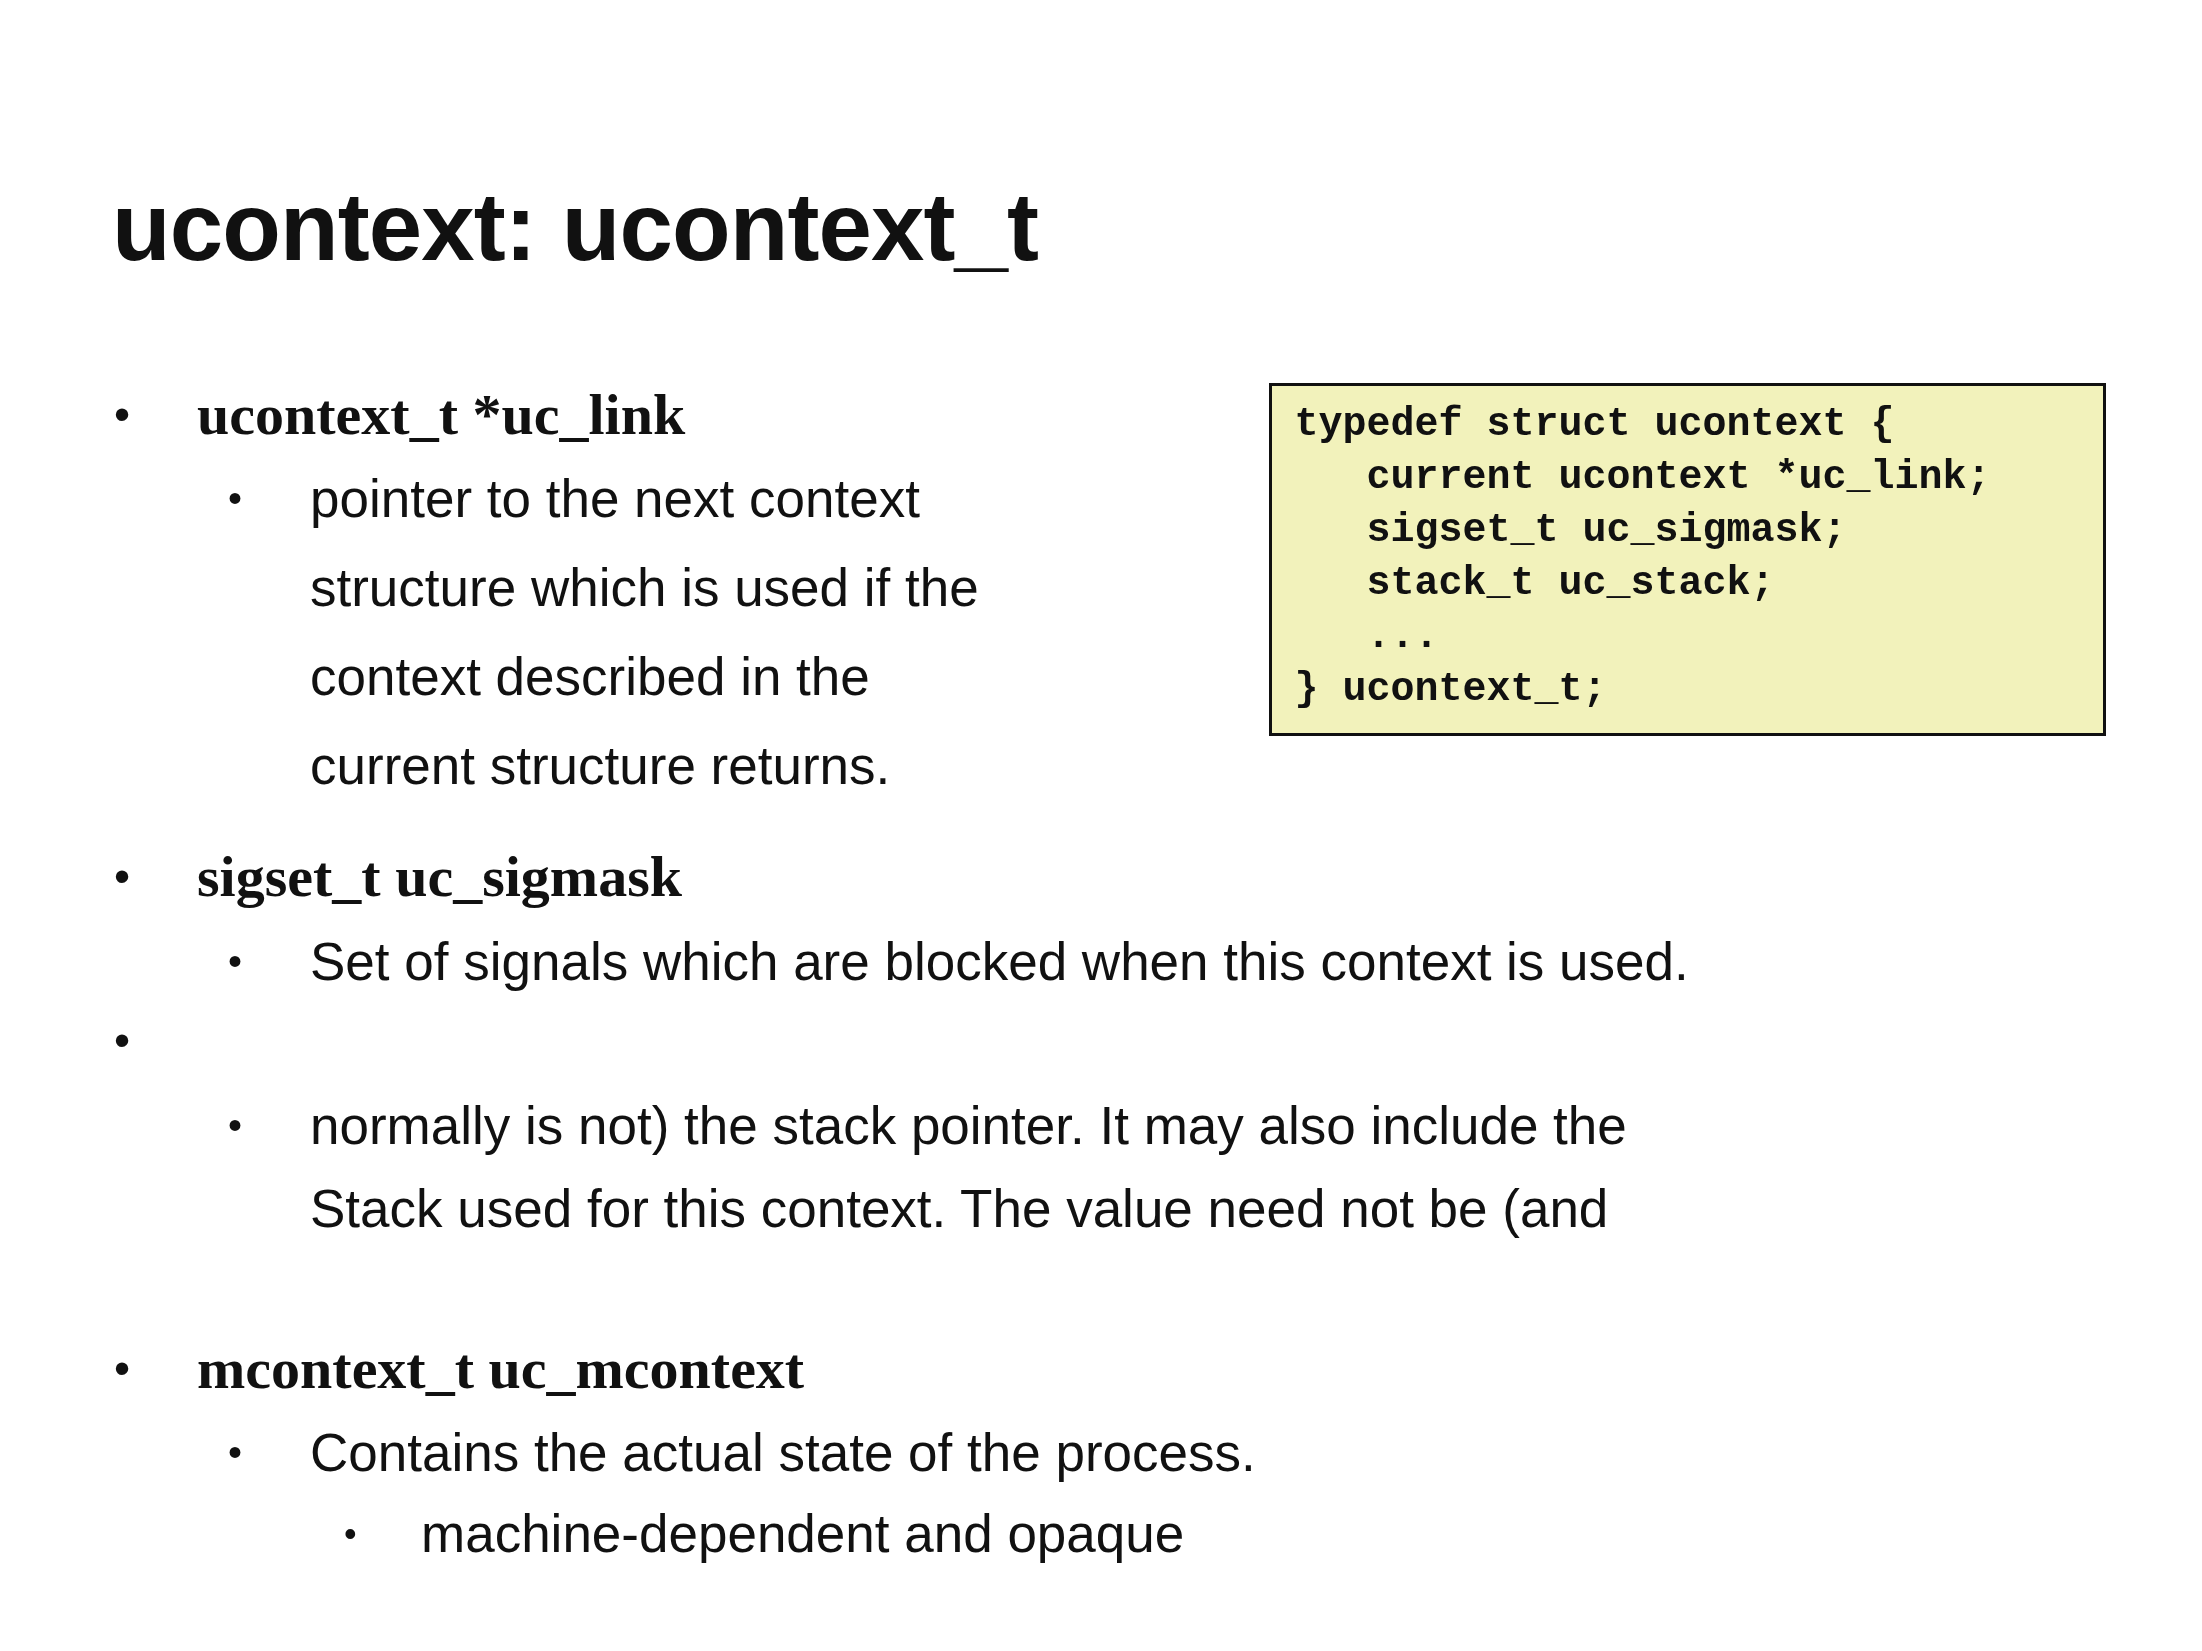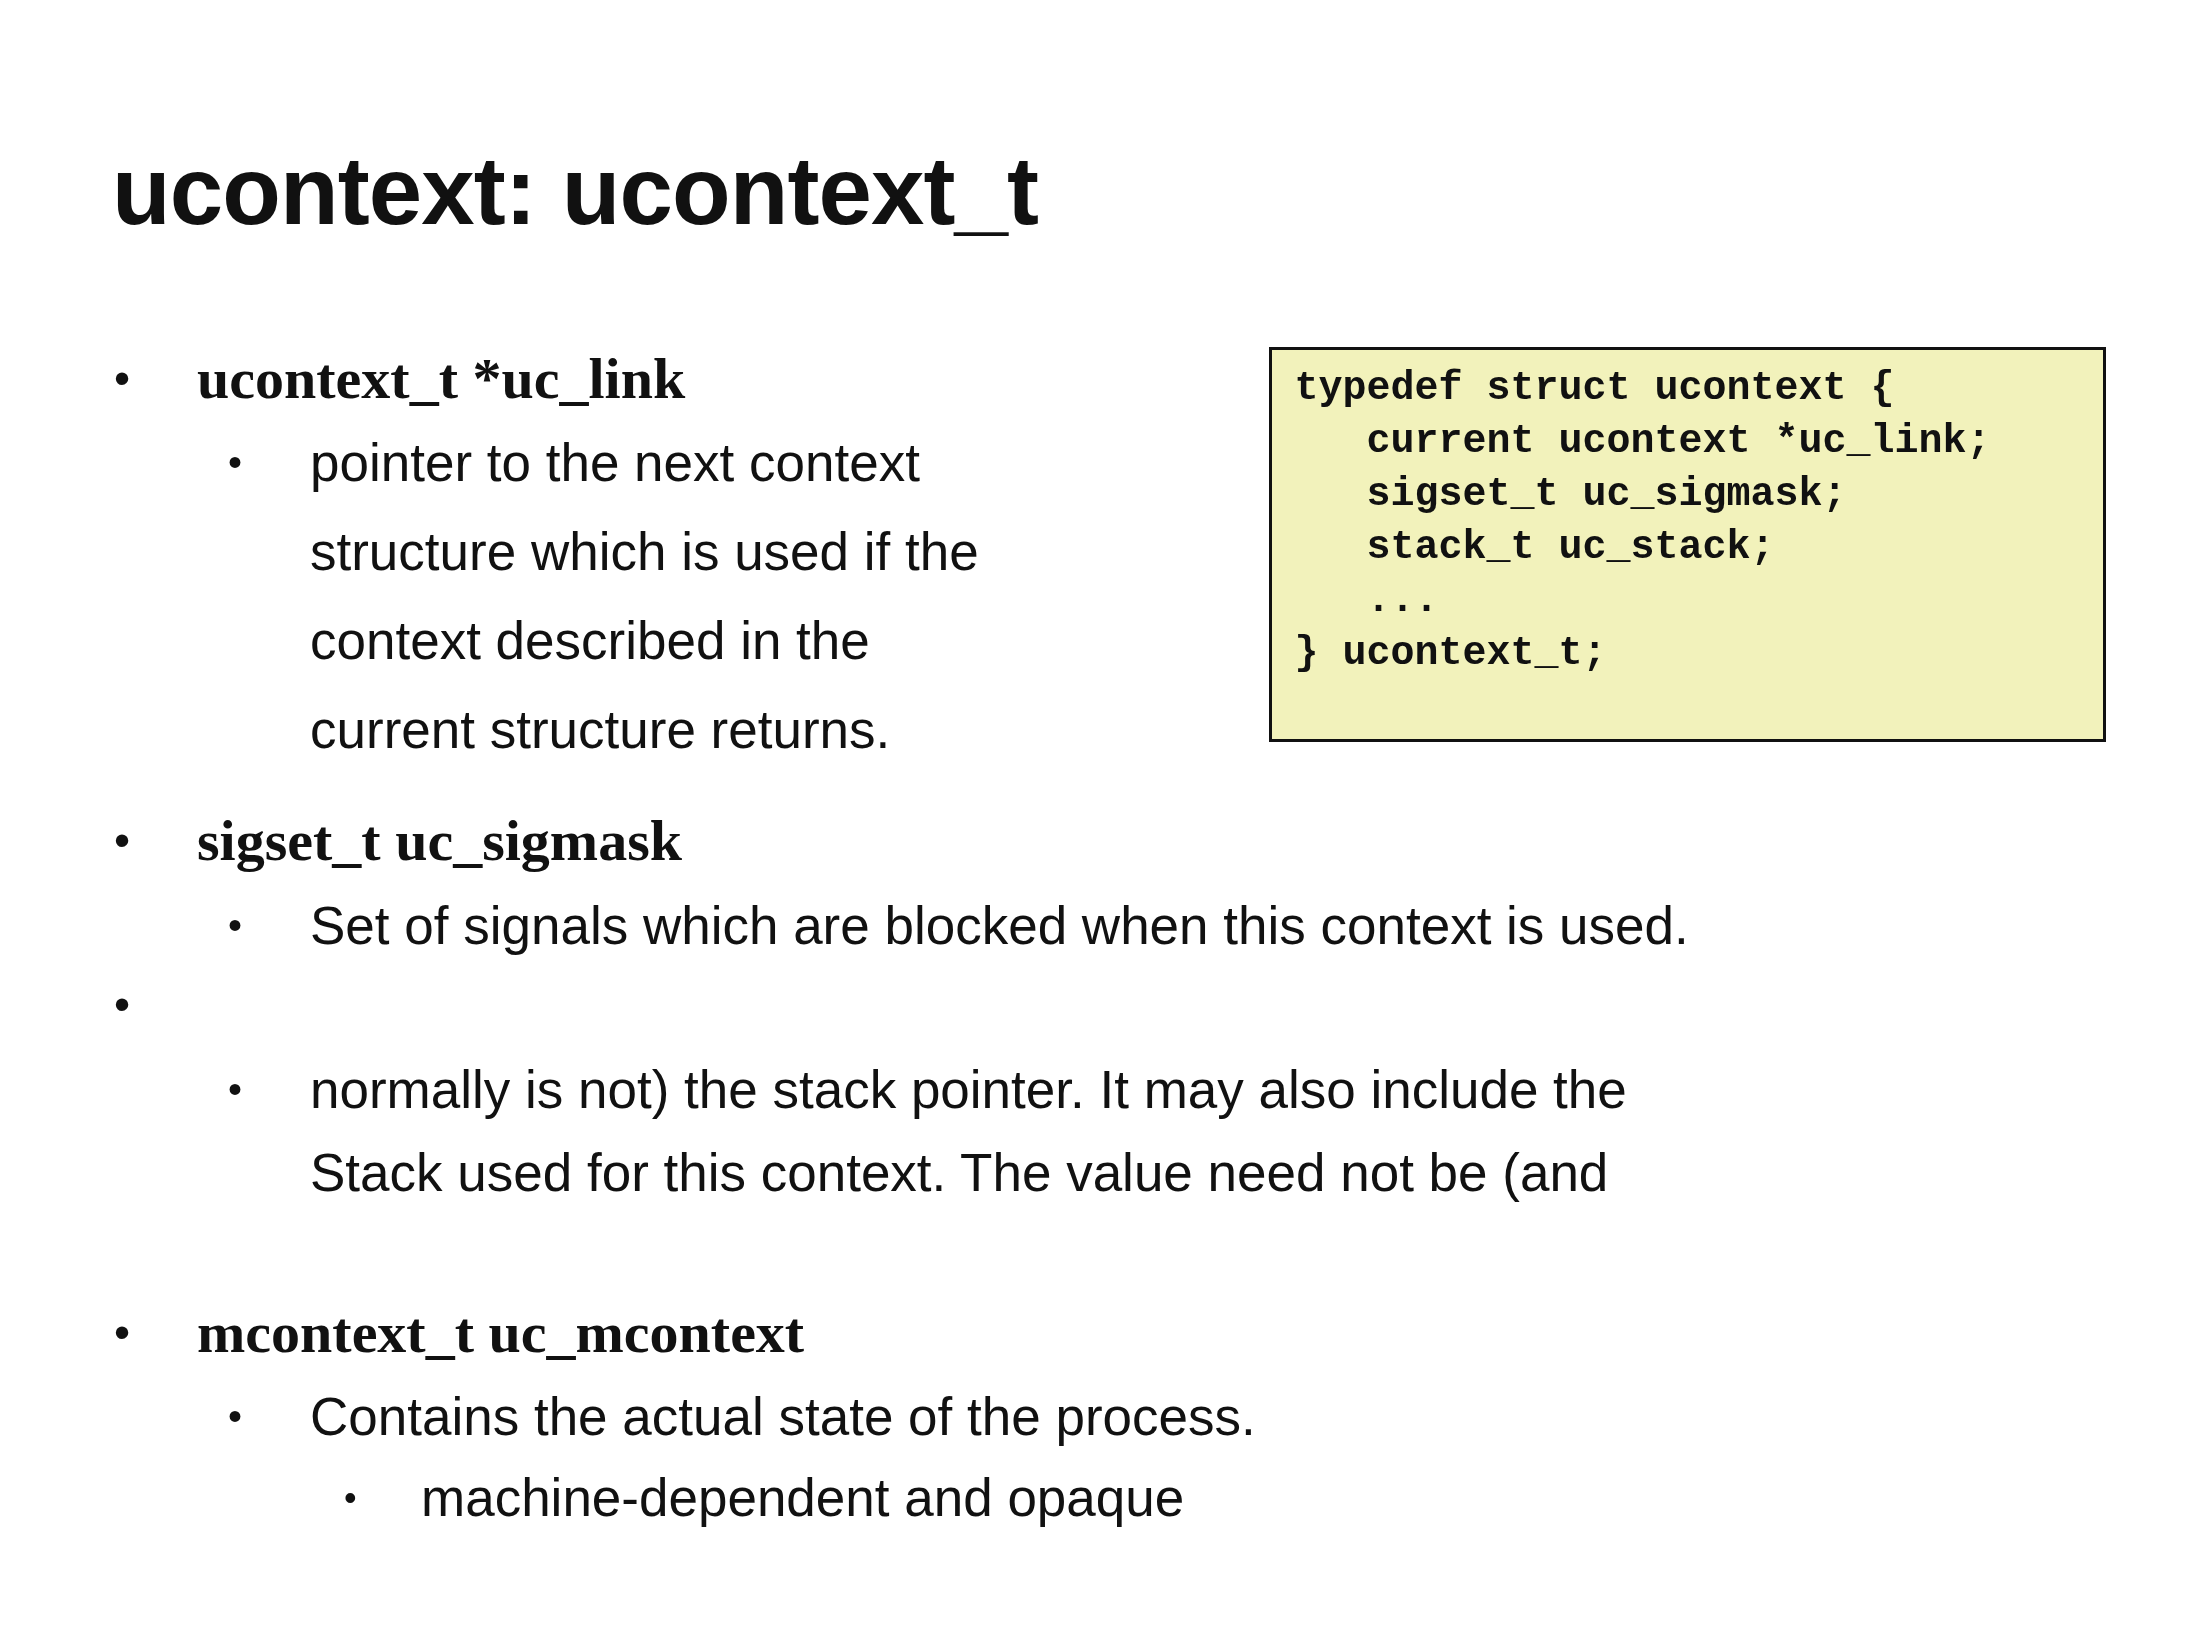--- a/index.html
+++ b/index.html
@@ -4,21 +4,21 @@
 <style>
   html,body { margin:0; padding:0; }
   body {
     width:2203px; height:1652px;
     background:#ffffff;
     font-family:"Liberation Sans", sans-serif;
     color:#111111;
     position:relative;
     overflow:hidden;
   }
-  .slide { position:absolute; inset:0; }
+  .slide { position:absolute; inset:0;margin-top:36px; }
 
   .title {
     position:absolute;
     left:112px; top:136px;
     font-size:96px;
     font-weight:bold;
     line-height:1.15;
     letter-spacing:-0.9px;
     color:#111111;
     white-space:nowrap;
@@ -48,21 +48,21 @@
 
   
   .l3 { left:344px; }
   .l3 .bullet { width:77px; font-size:36px; }
   .lh100 .bullet, .lh100 .desc div { line-height:86px; }
 
   
   .codebox {
     position:absolute;
     left:1269px; top:347px;
-    width:837px; height:395px;
+    width:837px; height:353px;
     box-sizing:border-box;
     background:#f2f2bb;
     border:3.4px solid #111111;
     padding:12px 0 0 22.4px;
   }
   .codebox .codeline {
     font-family:"Liberation Mono", monospace;
     font-weight:bold;
     font-size:40px;
     line-height:53px;

